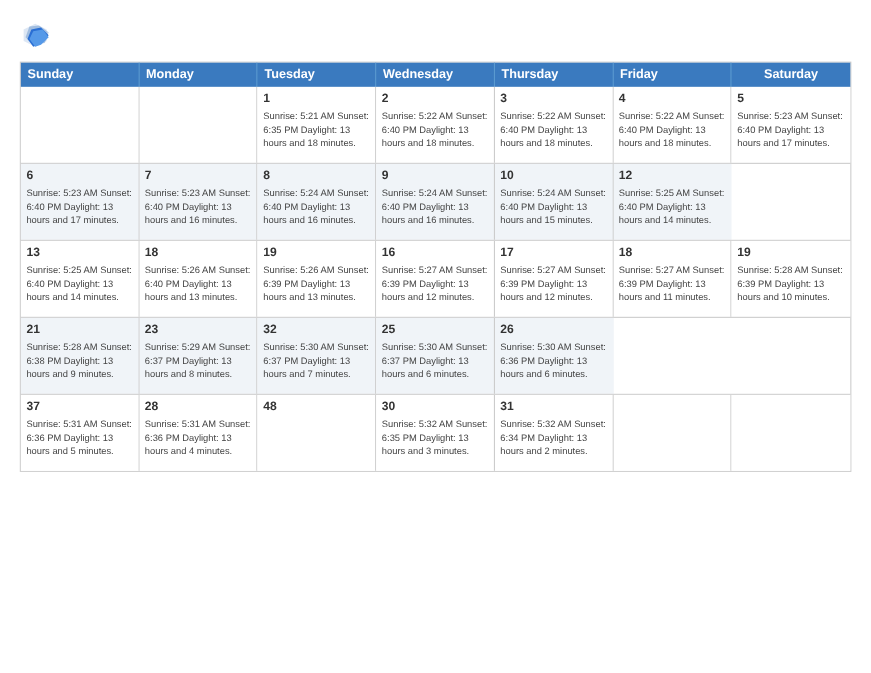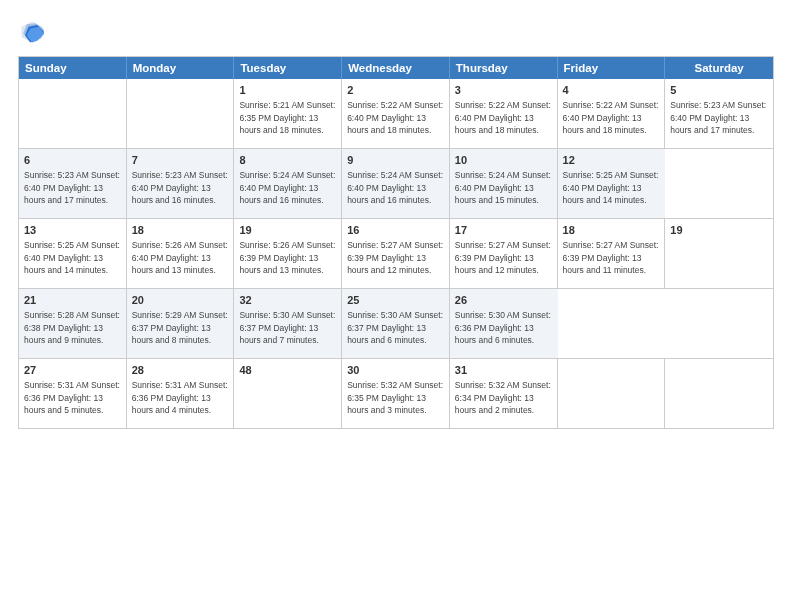--- a/index.html
+++ b/index.html
@@ -248,31 +248,34 @@
 Daylight: 13 hours and 12 minutes.</div>
           </div>
           <div class="cal-cell even-week">
             <span class="day-num">18</span>
             <div class="day-info">Sunrise: 5:27 AM
 Sunset: 6:39 PM
 Daylight: 13 hours and 11 minutes.</div>
           </div>
           <div class="cal-cell even-week">
             <span class="day-num">19</span>
+            <div class="day-info">Sunrise: 5:28 AM
+Sunset: 6:39 PM
+Daylight: 13 hours and 10 minutes.</div>
           </div>
         </div>
         <div class="cal-row">
           <div class="cal-cell odd-week">
             <span class="day-num">21</span>
             <div class="day-info">Sunrise: 5:28 AM
 Sunset: 6:38 PM
 Daylight: 13 hours and 9 minutes.</div>
           </div>
           <div class="cal-cell odd-week">
-            <span class="day-num">20</span>
+            <span class="day-num">23</span>
             <div class="day-info">Sunrise: 5:29 AM
 Sunset: 6:37 PM
 Daylight: 13 hours and 8 minutes.</div>
           </div>
           <div class="cal-cell odd-week">
             <span class="day-num">32</span>
             <div class="day-info">Sunrise: 5:30 AM
 Sunset: 6:37 PM
 Daylight: 13 hours and 7 minutes.</div>
           </div>
@@ -284,21 +287,21 @@
           </div>
           <div class="cal-cell odd-week">
             <span class="day-num">26</span>
             <div class="day-info">Sunrise: 5:30 AM
 Sunset: 6:36 PM
 Daylight: 13 hours and 6 minutes.</div>
           </div>
         </div>
         <div class="cal-row">
           <div class="cal-cell even-week">
-            <span class="day-num">27</span>
+            <span class="day-num">37</span>
             <div class="day-info">Sunrise: 5:31 AM
 Sunset: 6:36 PM
 Daylight: 13 hours and 5 minutes.</div>
           </div>
           <div class="cal-cell even-week">
             <span class="day-num">28</span>
             <div class="day-info">Sunrise: 5:31 AM
 Sunset: 6:36 PM
 Daylight: 13 hours and 4 minutes.</div>
           </div>

